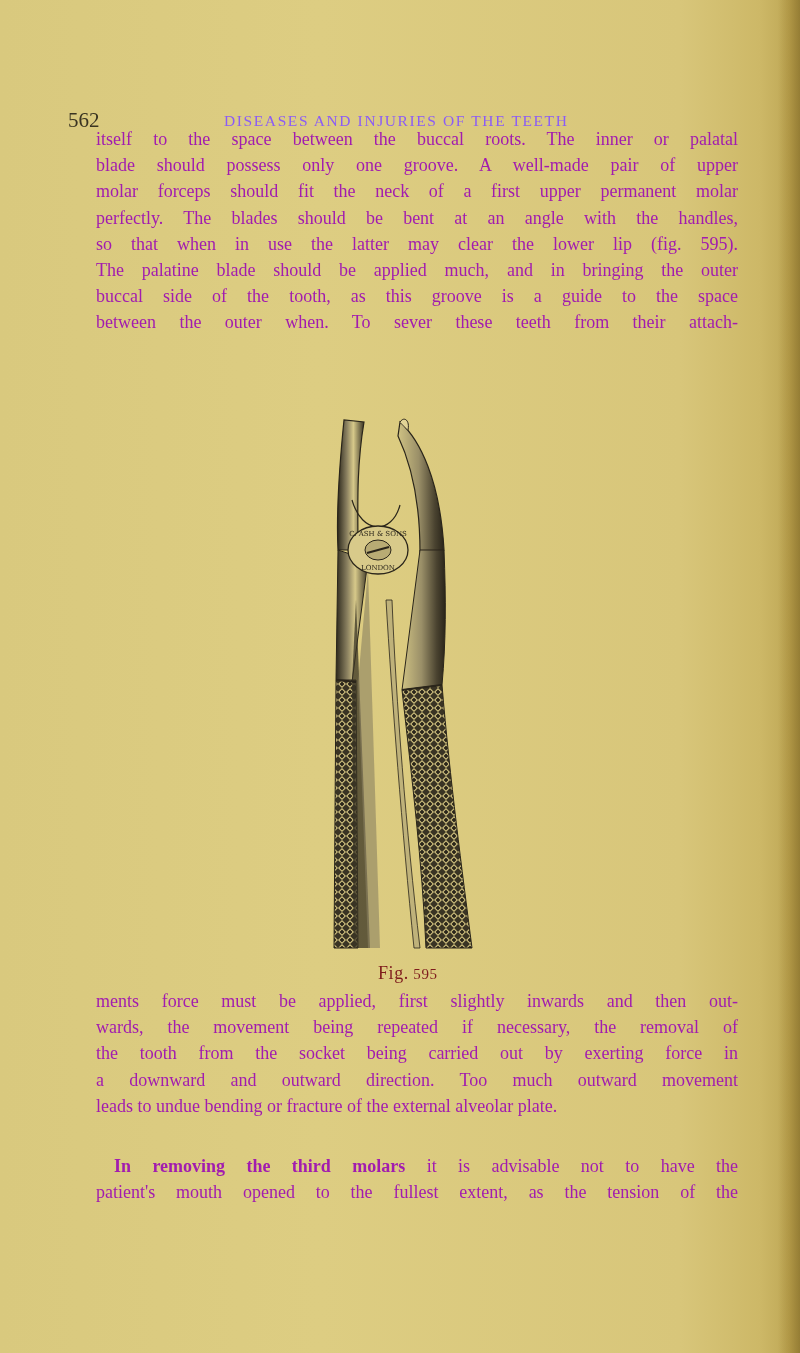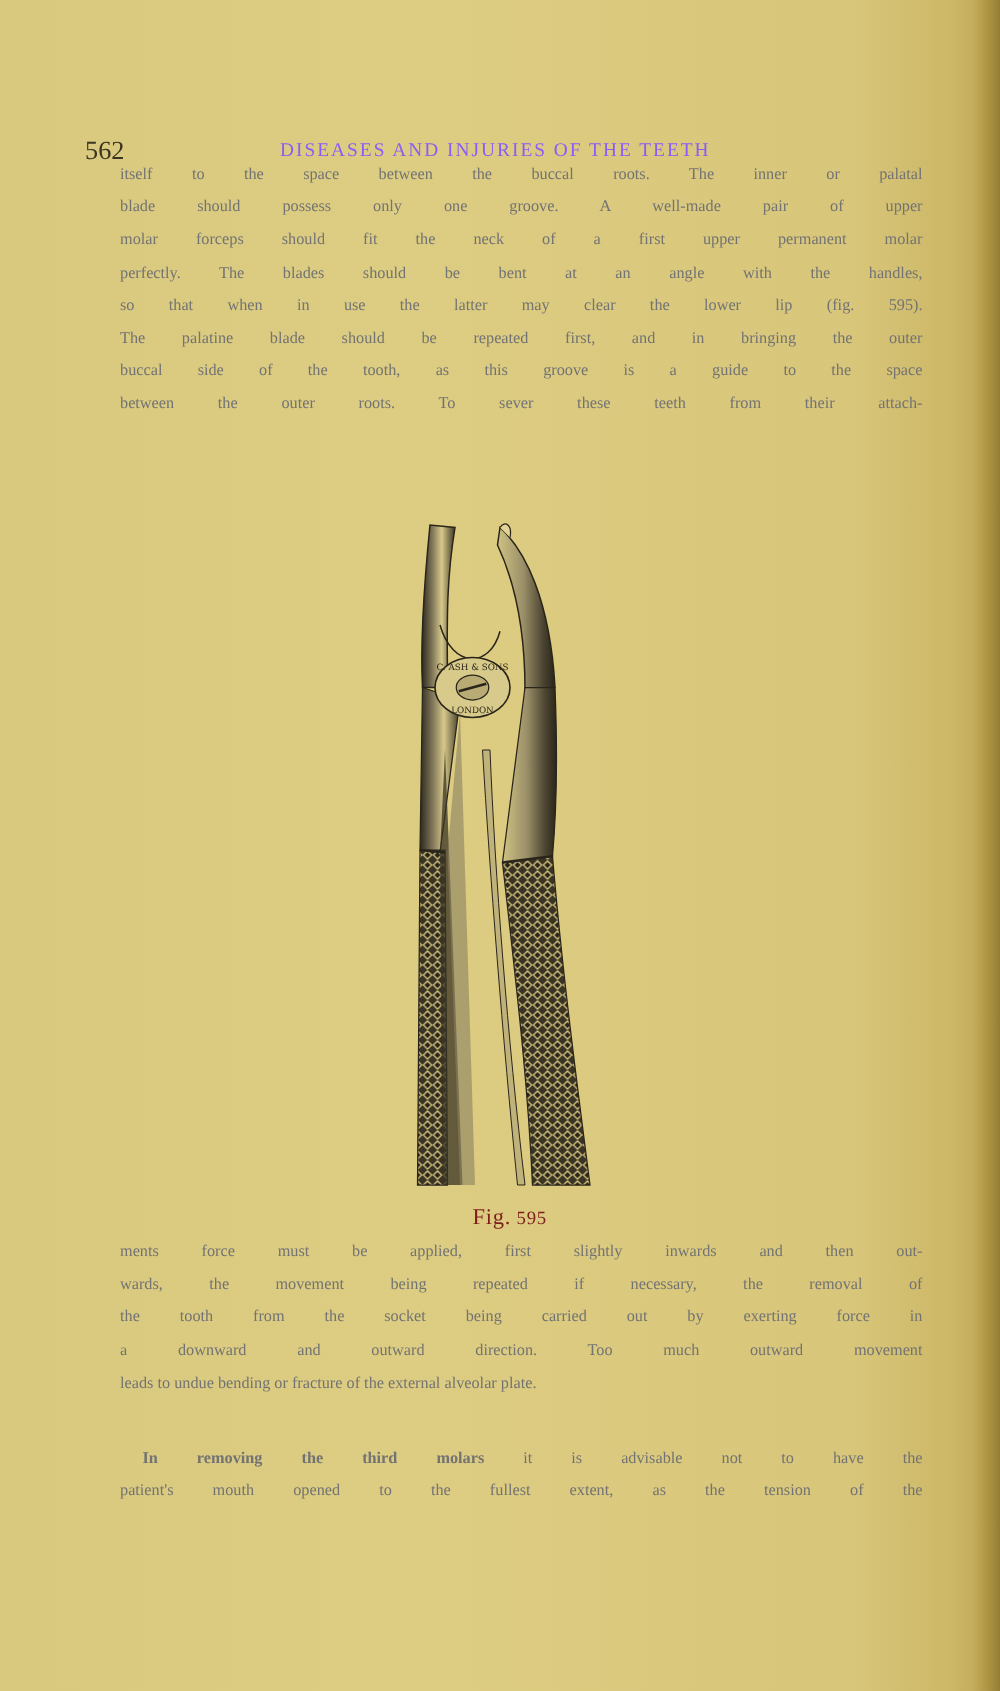--- a/index.html
+++ b/index.html
@@ -11,22 +11,22 @@
   }
   .page-edge {
     position:absolute; top:0; right:0; width:22px; height:1353px;
     background: linear-gradient(90deg, rgba(160,130,50,0.0) 0%, rgba(150,120,40,0.35) 50%, rgba(120,95,30,0.55) 100%);
   }
   .header { position:absolute; top:64px; left:68px; width:680px; height:30px;margin-top:44px; }
   .page-number { position:absolute; left:0; top:0; font-size:21px; color:#3a3422; }
   .running-head { position:absolute; left:156px; top:4px; font-size:15.5px; letter-spacing:1.6px; color:#8b5cf6; }
   .para {
     position:absolute; left:96px; width:642px;
-    font-size:13px; line-height:26.2px; text-align:justify;
-    color:#737373;
+    font-size:18px; line-height:26.2px; text-align:justify;
+    color:#a21caf;
   }
   .para .line { display:block; text-align:justify; text-align-last:justify; white-space:nowrap; }
   .para .line.last { text-align-last:left; }
   .p1 { top:126px; }
   .p2 { top:988px; }
   .p3 { top:1153px; }
   .indent { padding-left:18px; }
   .bold { font-weight:bold; }
   .figure { position:absolute; left:322px; top:400px; width:170px; height:560px; }
   .fig-caption { position:absolute; left:378px; top:963px; font-size:15px; letter-spacing:0.6px; color:#7f1d1d; }
@@ -41,23 +41,23 @@
   <span class="page-number">562</span>
   <span class="running-head">DISEASES AND INJURIES OF THE TEETH</span>
 </div>
 
 <div class="para p1">
   <span class="line">itself to the space between the buccal roots. The inner or palatal</span>
   <span class="line">blade should possess only one groove. A well-made pair of upper</span>
   <span class="line">molar forceps should fit the neck of a first upper permanent molar</span>
   <span class="line">perfectly. The blades should be bent at an angle with the handles,</span>
   <span class="line">so that when in use the latter may clear the lower lip (fig. 595).</span>
-  <span class="line">The palatine blade should be repeated first, and in bringing the outer</span>
+  <span class="line">The palatine blade should be applied much, and in bringing the outer</span>
   <span class="line">buccal side of the tooth, as this groove is a guide to the space</span>
-  <span class="line">between the outer roots. To sever these teeth from their attach-</span>
+  <span class="line">between the outer when. To sever these teeth from their attach-</span>
 </div>
 
 <div class="figure">
   <svg width="170" height="560" viewBox="0 0 170 560">
     <defs>
       <pattern id="knurl" width="8" height="8" patternUnits="userSpaceOnUse">
         <rect width="8" height="8" fill="#3a3424"></rect>
         <path d="M4 0 L8 4 L4 8 L0 4 Z" fill="#d6c681"></path>
         <path d="M4 1.5 L6.5 4 L4 6.5 L1.5 4 Z" fill="#2a251a"></path>
       </pattern>

